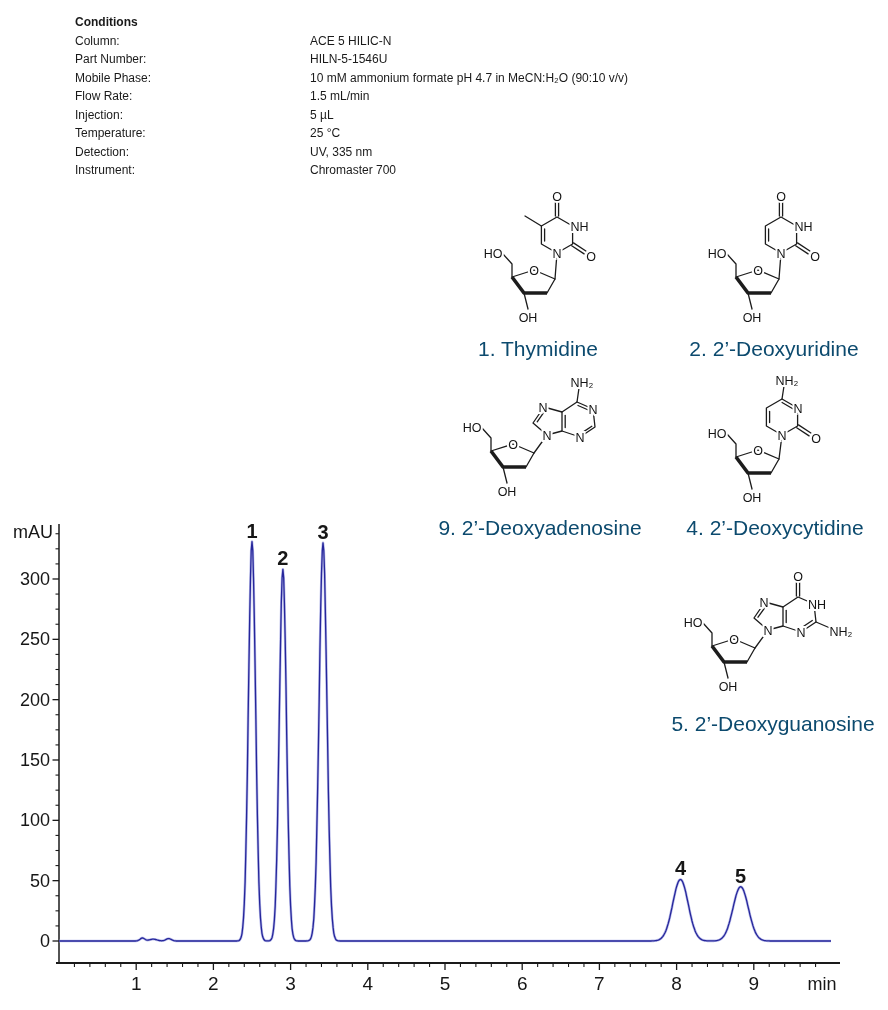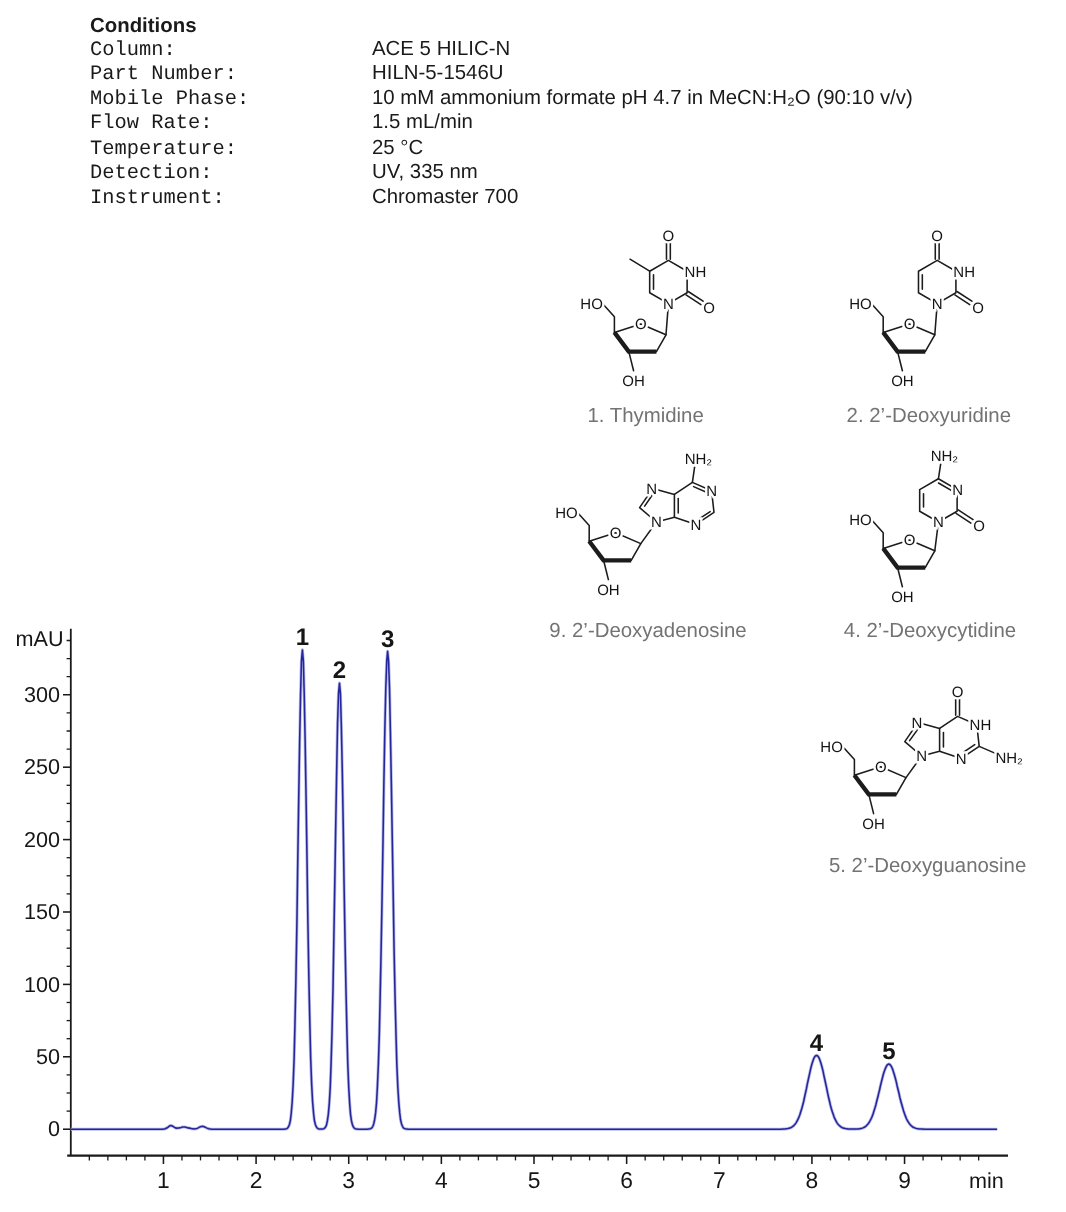--- a/index.html
+++ b/index.html
@@ -1,22 +1,22 @@
 <!DOCTYPE html>
 <html><head>
 <meta charset="utf-8">
 <style>
   html,body{margin:0;padding:0;background:#fff;}
   .page{position:relative;width:888px;height:1010px;background:#fff;overflow:hidden;
         font-family:"Liberation Sans",sans-serif;color:#1a1a1a;}
-  .conditions{position:absolute;left:75px;top:12px;font-size:17px;}
+  .conditions{position:absolute;left:75px;top:12px;font-size:12px;}
   .cond-title{font-weight:bold;line-height:20px;}
   .cond-row{line-height:18.45px;white-space:nowrap;}
-  .cond-label{display:inline-block;width:235px;font-family:Liberation Mono, monospace;}
-  .caption{position:absolute;transform:translateX(-50%);font-size:17px;white-space:nowrap;color:#737373;}
+  .cond-label{display:inline-block;width:235px;}
+  .caption{position:absolute;transform:translateX(-50%);font-size:21px;white-space:nowrap;color:#0c4a6e;}
   svg.structure{position:absolute;overflow:visible;}
   .bond{fill:none;stroke:#1c1c1c;stroke-width:1.3;stroke-linejoin:round;stroke-linecap:round;}
   .bondb{fill:none;stroke:#1c1c1c;stroke-width:3.6;stroke-linejoin:round;stroke-linecap:butt;}
   .atom{font-size:12.5px;fill:#141414;text-anchor:middle;
         paint-order:stroke fill;stroke:#ffffff;stroke-width:4px;
         font-family:"Liberation Sans",sans-serif;}
   #chart{position:absolute;left:0;top:505px;}
   #chart text{fill:#161616;font-family:"Liberation Sans",sans-serif;}
   .axis{stroke:#1a1a1a;fill:none;}
   .tick{stroke:#1a1a1a;}
@@ -30,20 +30,21 @@
 
 <div class="page">
 
   <div class="conditions">
     <div class="cond-title">Conditions</div>
     <div id="cond-rows">
         <div class="cond-row"><span class="cond-label">Column:</span><span>ACE 5 HILIC-N</span></div>
         <div class="cond-row"><span class="cond-label">Part Number:</span><span>HILN-5-1546U</span></div>
         <div class="cond-row"><span class="cond-label">Mobile Phase:</span><span>10 mM ammonium formate pH 4.7 in MeCN:H₂O (90:10 v/v)</span></div>
         <div class="cond-row"><span class="cond-label">Flow Rate:</span><span>1.5 mL/min</span></div>
+        <div class="cond-row"><span class="cond-label">Injection:</span><span>5 µL</span></div>
         <div class="cond-row"><span class="cond-label">Temperature:</span><span>25 °C</span></div>
         <div class="cond-row"><span class="cond-label">Detection:</span><span>UV, 335 nm</span></div>
         <div class="cond-row"><span class="cond-label">Instrument:</span><span>Chromaster 700</span></div>
       </div>
   </div>
 
   <svg class="structure" id="s1" style="left:479px;top:176px" width="160" height="155" viewBox="0 0 160 155">
     <g>
       <path class="bond" d="M24,78 L33,88 L33,101"></path>
       <path class="bond" d="M33,101 L55,94 L76,103 L68,117"></path>

